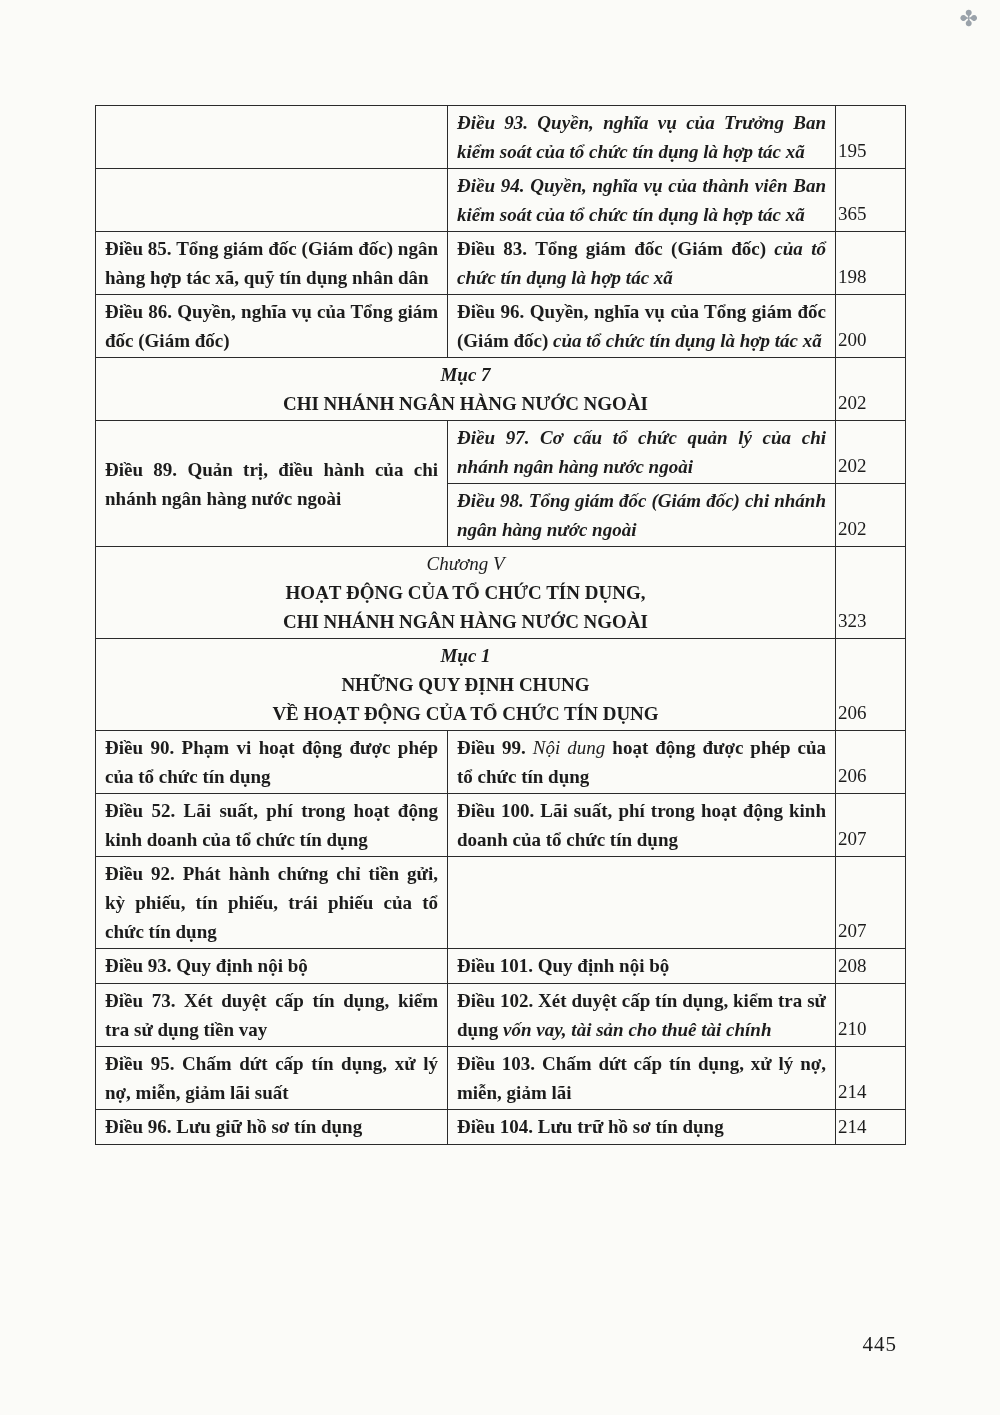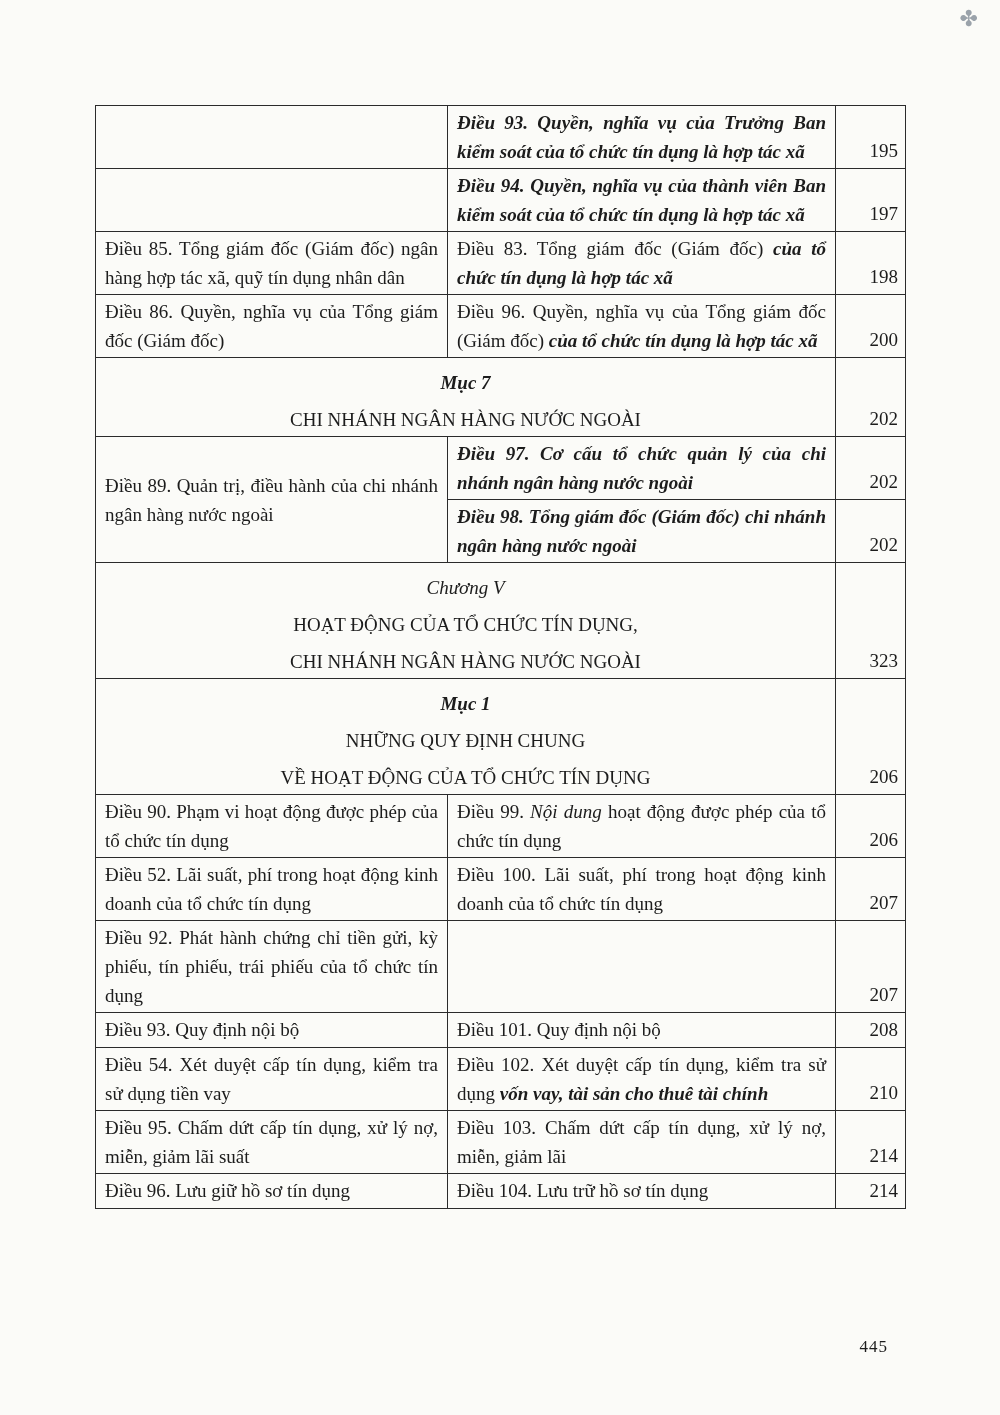--- a/index.html
+++ b/index.html
@@ -37,36 +37,36 @@
     font-size: 19px;
     line-height: 29px;
   }
   td.cell {
     border: 1px solid var(--line);
     vertical-align: top;
     padding: 2px 9px;
   }
   td.entry-cell { text-align: justify; margin-top: 32px; }
   td.page-cell {
-    text-align: right;
+    text-align: left;
     vertical-align: bottom;
-    padding: 2px 7px 3px 2px;
+    padding: 2px 23px 3px 2px;
     font-weight: 400;
   }
   td.section-cell { text-align: center; }
   td.left-span { vertical-align: middle; }
-  .section-line { text-align: center; margin-top: 8px; }
-  .seg-b  { font-weight: 400; }
+  .section-line { text-align: center; }
+  .seg-b  { font-weight: 700; }
   .seg-i  { font-style: italic; }
   .seg-bi { font-weight: 700; font-style: italic; }
   .folio {
     position: absolute;
-    right: 112px;
+    right: 103px;
     bottom: 58px;
-    font-size: 17px;
+    font-size: 21px;
     letter-spacing: 1px;
   }
 </style>
 </head>
 <body>
 
 <div class="ornament">✤</div>
 
 <table class="toc">
   <colgroup>
@@ -76,21 +76,21 @@
   </colgroup>
   <tbody>
       <tr>
         <td class="cell entry-cell"></td>
         <td class="cell entry-cell"><span class="seg-bi">Điều 93. Quyền, nghĩa vụ của Trưởng Ban kiểm soát của tổ chức tín dụng là hợp tác xã</span></td>
         <td class="cell page-cell">195</td>
       </tr>
       <tr>
         <td class="cell entry-cell"></td>
         <td class="cell entry-cell"><span class="seg-bi">Điều 94. Quyền, nghĩa vụ của thành viên Ban kiểm soát của tổ chức tín dụng là hợp tác xã</span></td>
-        <td class="cell page-cell">197</td>
+        <td class="cell page-cell">365</td>
       </tr>
       <tr>
         <td class="cell entry-cell"><span class="seg-b">Điều 85. Tổng giám đốc (Giám đốc) ngân hàng hợp tác xã, quỹ tín dụng nhân dân</span></td>
         <td class="cell entry-cell"><span class="seg-b">Điều 83. Tổng giám đốc (Giám đốc) </span><span class="seg-bi">của tổ chức tín dụng là hợp tác xã</span></td>
         <td class="cell page-cell">198</td>
       </tr>
       <tr>
         <td class="cell entry-cell"><span class="seg-b">Điều 86. Quyền, nghĩa vụ của Tổng giám đốc (Giám đốc)</span></td>
         <td class="cell entry-cell"><span class="seg-b">Điều 96. Quyền, nghĩa vụ của Tổng giám đốc (Giám đốc) </span><span class="seg-bi">của tổ chức tín dụng là hợp tác xã</span></td>
         <td class="cell page-cell">200</td>
@@ -141,21 +141,21 @@
         <td class="cell entry-cell"><span class="seg-b">Điều 92. Phát hành chứng chỉ tiền gửi, kỳ phiếu, tín phiếu, trái phiếu của tổ chức tín dụng</span></td>
         <td class="cell entry-cell"></td>
         <td class="cell page-cell">207</td>
       </tr>
       <tr>
         <td class="cell entry-cell"><span class="seg-b">Điều 93. Quy định nội bộ</span></td>
         <td class="cell entry-cell"><span class="seg-b">Điều 101. Quy định nội bộ</span></td>
         <td class="cell page-cell">208</td>
       </tr>
       <tr>
-        <td class="cell entry-cell"><span class="seg-b">Điều 54. Xét duyệt cấp tín dụng, kiểm tra sử dụng tiền vay</span></td>
+        <td class="cell entry-cell"><span class="seg-b">Điều 73. Xét duyệt cấp tín dụng, kiểm tra sử dụng tiền vay</span></td>
         <td class="cell entry-cell"><span class="seg-b">Điều 102. Xét duyệt cấp tín dụng, kiểm tra sử dụng </span><span class="seg-bi">vốn vay, tài sản cho thuê tài chính</span></td>
         <td class="cell page-cell">210</td>
       </tr>
       <tr>
         <td class="cell entry-cell"><span class="seg-b">Điều 95. Chấm dứt cấp tín dụng, xử lý nợ, miễn, giảm lãi suất</span></td>
         <td class="cell entry-cell"><span class="seg-b">Điều 103. Chấm dứt cấp tín dụng, xử lý nợ, miễn, giảm lãi</span></td>
         <td class="cell page-cell">214</td>
       </tr>
       <tr>
         <td class="cell entry-cell"><span class="seg-b">Điều 96. Lưu giữ hồ sơ tín dụng</span></td>

